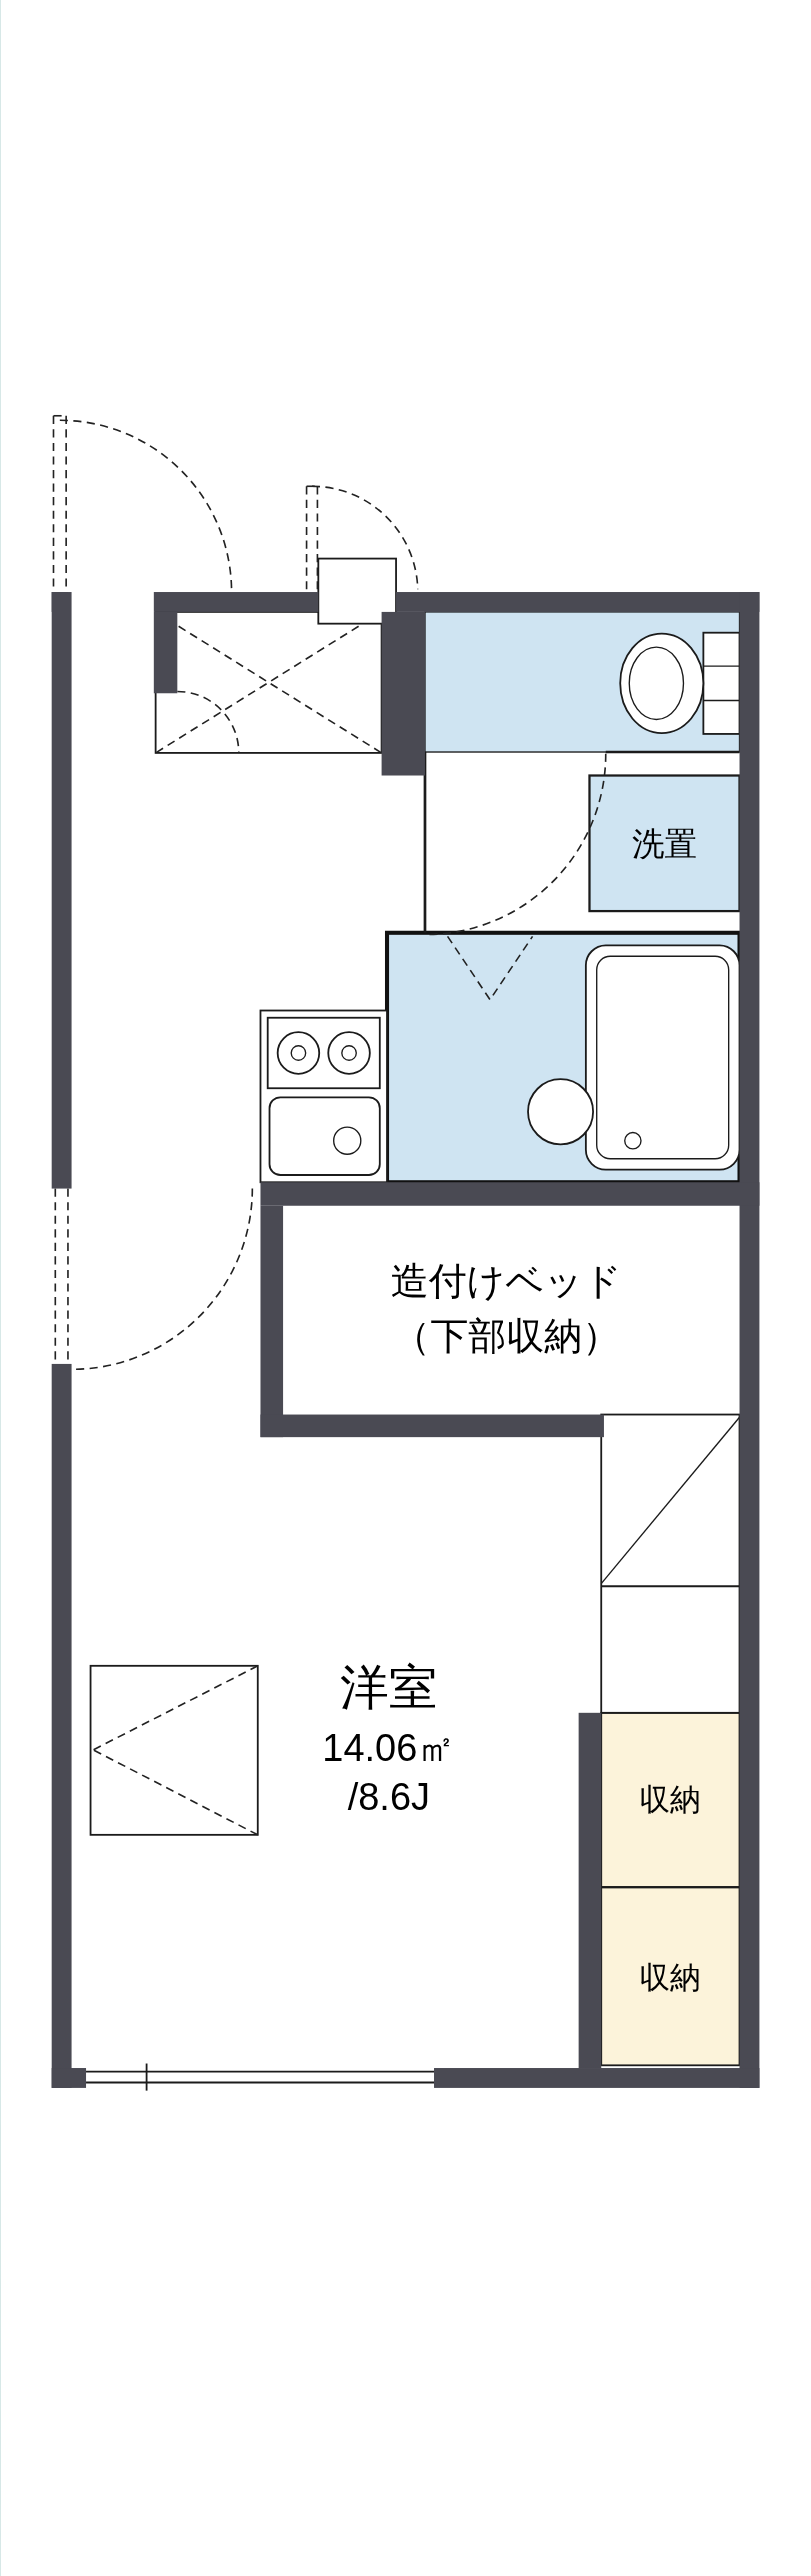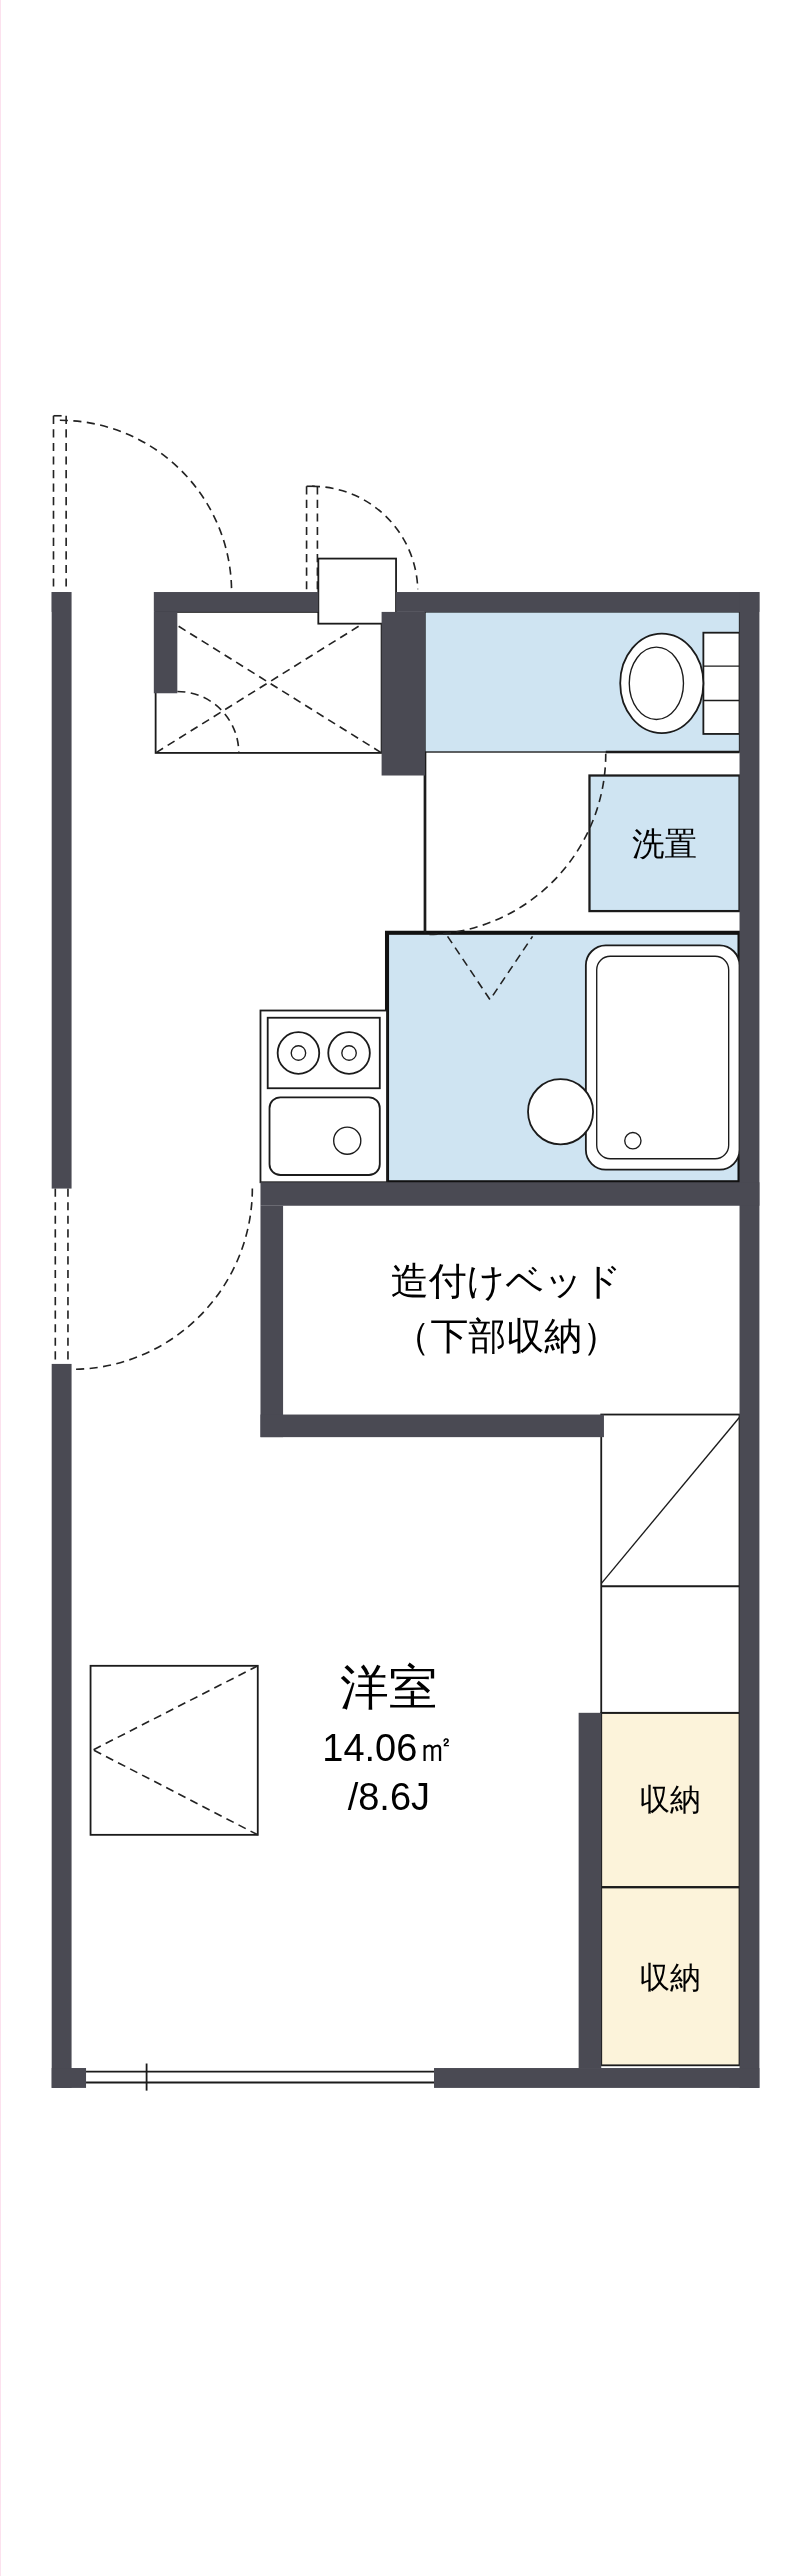--- a/index.html
+++ b/index.html
@@ -1,16 +1,16 @@
 <!DOCTYPE html>
 <html style="font-size:14.5px"><head>
 <meta charset="utf-8">
 <style>
   html,body{margin:0;padding:0;background:#ffffff;}
-  #canvas{position:relative;width:812px;height:2576px;background:#ec4899;font-family:"Liberation Sans",sans-serif;overflow:hidden;}
+  #canvas{position:relative;width:812px;height:2576px;background:#0f766e;font-family:"Liberation Sans",sans-serif;overflow:hidden;}
   svg{position:absolute;left:0;top:0;display:block;}
   .wall{fill:#4a4a53;stroke:none;}
   .room-water{fill:#cfe4f2;stroke:#1b1b1b;stroke-width:1.5;}
   .room-storage{fill:#fcf3da;stroke:#1b1b1b;stroke-width:2;}
   .thin{fill:#ffffff;stroke:#1b1b1b;stroke-width:2;}
   .thin-nf{fill:none;stroke:#1b1b1b;stroke-width:2;}
   .thin15{fill:none;stroke:#1b1b1b;stroke-width:1.5;}
   .line3{fill:none;stroke:#1b1b1b;stroke-width:3;}
   .bold{fill:#cfe4f2;stroke:#111111;stroke-width:4.5;}
   .dash{fill:none;stroke:#222222;stroke-width:1.8;stroke-dasharray:9 6;}

